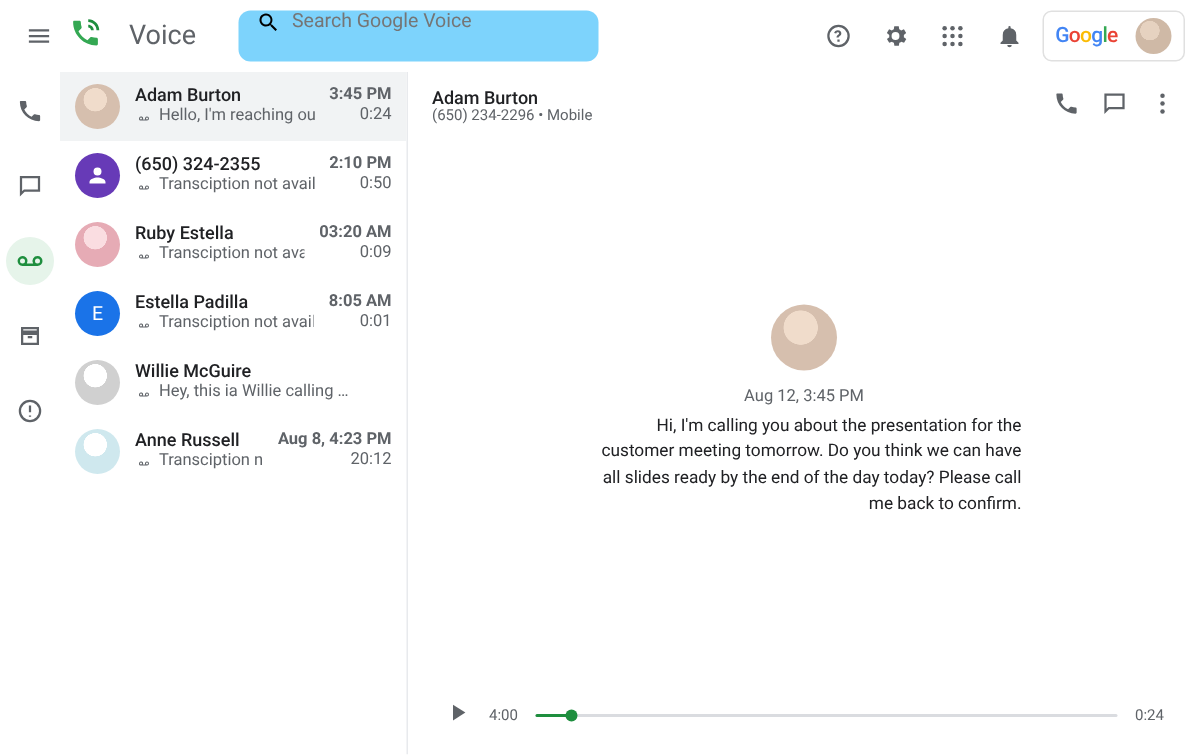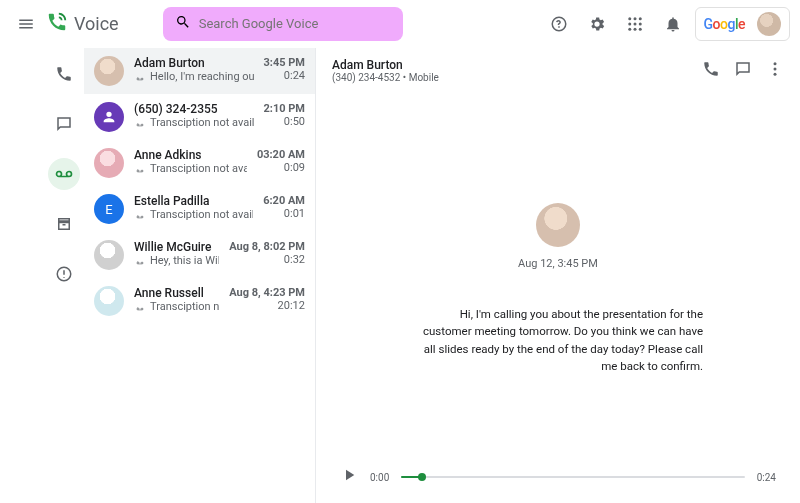--- a/index.html
+++ b/index.html
@@ -1,31 +1,31 @@
 <!DOCTYPE html>
 <html><head>
 <meta charset="utf-8">
 <style>
   * { box-sizing: border-box; margin: 0; padding: 0; font-family: Roboto, Arial, sans-serif; }
   body { background: #fff; width: 800px; height: 503px; overflow: hidden; color: #202124; }
   
   .topbar { display: flex; align-items: center; height: 48px; padding: 0 10px; border-bottom: 1px solid #fff; }
   .icon-btn { width: 32px; height: 32px; display: flex; align-items: center; justify-content: center; border-radius: 50%; cursor: pointer; flex: 0 0 auto; }
   .icon-btn svg, .nav-icon svg, .action-icon svg { fill: #5f6368; }
-  .app-title { display: flex; align-items: center; gap: 6px; margin-left: 4px; }
+  .app-title { display: flex; align-items: center; gap: 18px; margin-left: 4px; }
   .app-name { font-size: 18px; color: #5f6368; }
-  .search { background: #f0abfc; border-radius: 8px; height: 34px; width: 240px; display: flex; align-items: center; padding: 0 12px; margin-left: 44px; }
+  .search { background: #7dd3fc; border-radius: 8px; height: 34px; width: 240px; display: flex; align-items: flex-start; padding: 0 12px; margin-left: 28px; }
   .search input { border: none; background: transparent; outline: none; font-size: 13px; color: #5f6368; width: 100%; margin-left: 8px; }
   .top-right { margin-left: auto; display: flex; align-items: center; gap: 6px; }
   .google-chip { border: 1px solid #e0e0e0; border-radius: 6px; padding: 4px 8px; display: flex; align-items: center; gap: 12px; }
   .google-word { font-size: 14px; font-weight: 500; font-family: Arial, sans-serif; letter-spacing: -0.5px; }
   .google-word span:nth-child(1){color:#4285F4}.google-word span:nth-child(2){color:#EA4335}.google-word span:nth-child(3){color:#FBBC05}.google-word span:nth-child(4){color:#4285F4}.google-word span:nth-child(5){color:#34A853}.google-word span:nth-child(6){color:#EA4335}
   .prof-avatar { width: 24px; height: 24px; border-radius: 50%; background: radial-gradient(circle at 40% 35%, #e6d2c0 0 30%, #cfb9a6 31% 100%); }
   
-  .main { display: flex; height: 455px; padding-left: 44px; }
+  .main { display: flex; height: 455px; }
   .leftnav { width: 40px; display: flex; flex-direction: column; align-items: center; padding-top: 10px; gap: 18px; }
   .nav-icon { width: 32px; height: 32px; border-radius: 50%; display:flex; align-items:center; justify-content:center; cursor:pointer; }
   .nav-icon.active { background: #e6f4ea; }
   .nav-icon.active svg { fill: #1e8e3e; }
   .list { width: 232px; border-right: 1px solid #e8eaed; overflow: hidden; }
   .vm-row { display: flex; align-items: flex-start; padding: 8px 10px; gap: 10px; cursor: pointer; }
   .vm-row.selected { background: #f1f3f4; }
   .vm-avatar { width: 30px; height: 30px; border-radius: 50%; flex: 0 0 auto; display:flex; align-items:center; justify-content:center; color:#fff; font-size:13px; }
   .vm-mid { flex: 1 1 auto; min-width: 0; }
   .vm-name { font-size: 12px; color: #202124; font-weight: 500; white-space: nowrap; overflow: hidden; text-overflow: ellipsis; }
@@ -38,21 +38,21 @@
   
   .detail { flex: 1; display: flex; flex-direction: column; }
   .detail-head { display: flex; align-items: center; padding: 10px 16px; }
   .dh-left { display:flex; flex-direction:column; }
   .dh-name { font-size: 12px; font-weight: 500; color:#202124; }
   .dh-sub  { font-size: 10px; color:#5f6368; }
   .dh-actions { margin-left:auto; display:flex; gap:14px; }
   .action-icon { cursor:pointer; }
   .detail-body { flex:1; display:flex; flex-direction:column; align-items:center; justify-content:flex-start; padding-top: 110px; }
   .big-avatar { width: 44px; height: 44px; border-radius:50%; background: radial-gradient(circle at 45% 35%, #f0dccb 0 30%, #d6bfae 31% 100%); margin-bottom:10px; }
-  .det-ts { font-size: 11px; color:#5f6368; margin-bottom: 36px; }
+  .det-ts { font-size: 11px; color:#5f6368; margin-bottom: 5px; }
   .transcript { font-size: 11.5px; color:#202124; text-align:right; max-width: 290px; line-height: 1.5; }
   
   .player { display:flex; align-items:center; gap:12px; padding: 0 24px 14px 24px; }
   .play-btn { cursor:pointer; }
   .ptime { font-size: 10px; color:#5f6368; flex:0 0 auto; }
   .ptrack { flex:1; height: 24px; display:flex; align-items:center; position:relative; }
   .ptrack-line { height:2px; background:#dadce0; width:100%; border-radius:1px; }
   .ptrack-prog { position:absolute; left:0; height:2px; background:#1e8e3e; width:6%; border-radius:1px; }
   .ptrack-dot { position:absolute; left:6%; transform:translate(-50%,-50%); top:50%; width:8px; height:8px; border-radius:50%; background:#1e8e3e; }
   
@@ -191,21 +191,21 @@
           </div>
         </div>
         <div class="vm-right">
           <div class="vm-time">2:10 PM</div>
           <div class="vm-dur">0:50</div>
         </div>
       </div>
       <div class="vm-row">
         <div class="vm-avatar av-pink"></div>
         <div class="vm-mid">
-          <div class="vm-name">Anne Adkins</div>
+          <div class="vm-name">Ruby Estella</div>
           <div class="vm-prev">
             <span class="vm-glyph"><svg viewBox="0 0 24 24" width="12" height="8">
                 <path fill="#5f6368" d="M18 8a4 4 0 00-3.5 6H9.5A4 4 0 106 16h12a4 4 0 000-8zm-12 6a2 2 0 110-4 2 2 0 010 4zm12 0a2 2 0 110-4 2 2 0 010 4z"></path>
               </svg></span>
             <span>Transciption not available</span>
           </div>
         </div>
         <div class="vm-right">
           <div class="vm-time">03:20 AM</div>
           <div class="vm-dur">0:09</div>
@@ -216,38 +216,34 @@
         <div class="vm-mid">
           <div class="vm-name">Estella Padilla</div>
           <div class="vm-prev">
             <span class="vm-glyph"><svg viewBox="0 0 24 24" width="12" height="8">
                 <path fill="#5f6368" d="M18 8a4 4 0 00-3.5 6H9.5A4 4 0 106 16h12a4 4 0 000-8zm-12 6a2 2 0 110-4 2 2 0 010 4zm12 0a2 2 0 110-4 2 2 0 010 4z"></path>
               </svg></span>
             <span>Transciption not available</span>
           </div>
         </div>
         <div class="vm-right">
-          <div class="vm-time">6:20 AM</div>
+          <div class="vm-time">8:05 AM</div>
           <div class="vm-dur">0:01</div>
         </div>
       </div>
       <div class="vm-row">
         <div class="vm-avatar av-grey"></div>
         <div class="vm-mid">
           <div class="vm-name">Willie McGuire</div>
           <div class="vm-prev">
             <span class="vm-glyph"><svg viewBox="0 0 24 24" width="12" height="8">
                 <path fill="#5f6368" d="M18 8a4 4 0 00-3.5 6H9.5A4 4 0 106 16h12a4 4 0 000-8zm-12 6a2 2 0 110-4 2 2 0 010 4zm12 0a2 2 0 110-4 2 2 0 010 4z"></path>
               </svg></span>
             <span>Hey, this ia Willie calling …</span>
           </div>
-        </div>
-        <div class="vm-right">
-          <div class="vm-time">Aug 8, 8:02 PM</div>
-          <div class="vm-dur">0:32</div>
         </div>
       </div>
       <div class="vm-row">
         <div class="vm-avatar av-teal"></div>
         <div class="vm-mid">
           <div class="vm-name">Anne Russell</div>
           <div class="vm-prev">
             <span class="vm-glyph"><svg viewBox="0 0 24 24" width="12" height="8">
                 <path fill="#5f6368" d="M18 8a4 4 0 00-3.5 6H9.5A4 4 0 106 16h12a4 4 0 000-8zm-12 6a2 2 0 110-4 2 2 0 010 4zm12 0a2 2 0 110-4 2 2 0 010 4z"></path>
               </svg></span>
@@ -258,21 +254,21 @@
           <div class="vm-time">Aug 8, 4:23 PM</div>
           <div class="vm-dur">20:12</div>
         </div>
       </div>
     </div>
 
   <div class="detail">
     <div class="detail-head">
       <div class="dh-left">
         <div class="dh-name">Adam Burton</div>
-        <div class="dh-sub">(340) 234-4532 • Mobile</div>
+        <div class="dh-sub">(650) 234-2296 • Mobile</div>
       </div>
       <div class="dh-actions">
         <span class="action-icon">
           <svg width="18" height="18" viewBox="0 0 24 24">
               <path d="M20 15.5c-1.2 0-2.4-.2-3.5-.6-.4-.1-.8 0-1.1.3l-2 2c-2.8-1.4-5.1-3.7-6.5-6.5l2-2c.3-.3.4-.7.3-1.1-.4-1.1-.6-2.3-.6-3.5 0-.6-.4-1-1-1H4C3.4 3 3 3.4 3 4c0 9.4 7.6 17 17 17 .6 0 1-.4 1-1v-3.5c0-.6-.4-1-1-1z"></path>
             </svg>
         </span>
         <span class="action-icon">
           <svg width="18" height="18" viewBox="0 0 24 24">
               <path d="M4 4h16v12H7l-3 3V4z" fill="none" stroke="#5f6368" stroke-width="2"></path>
@@ -291,21 +287,21 @@
       <div class="big-avatar"></div>
       <div class="det-ts">Aug 12, 3:45 PM</div>
       <div class="transcript">Hi, I'm calling you about the presentation for the customer meeting tomorrow. Do you think we can have all slides ready by the end of the day today? Please call me back to confirm.</div>
     </div>
     <div class="player">
       <span class="play-btn">
         <svg width="18" height="18" viewBox="0 0 24 24">
             <path fill="#5f6368" d="M8 5v14l11-7z"></path>
           </svg>
       </span>
-      <span class="ptime">0:00</span>
+      <span class="ptime">4:00</span>
       <div class="ptrack">
         <div class="ptrack-line"></div>
         <div class="ptrack-prog"></div>
         <div class="ptrack-dot"></div>
       </div>
       <span class="ptime">0:24</span>
     </div>
   </div>
 </div>
 

